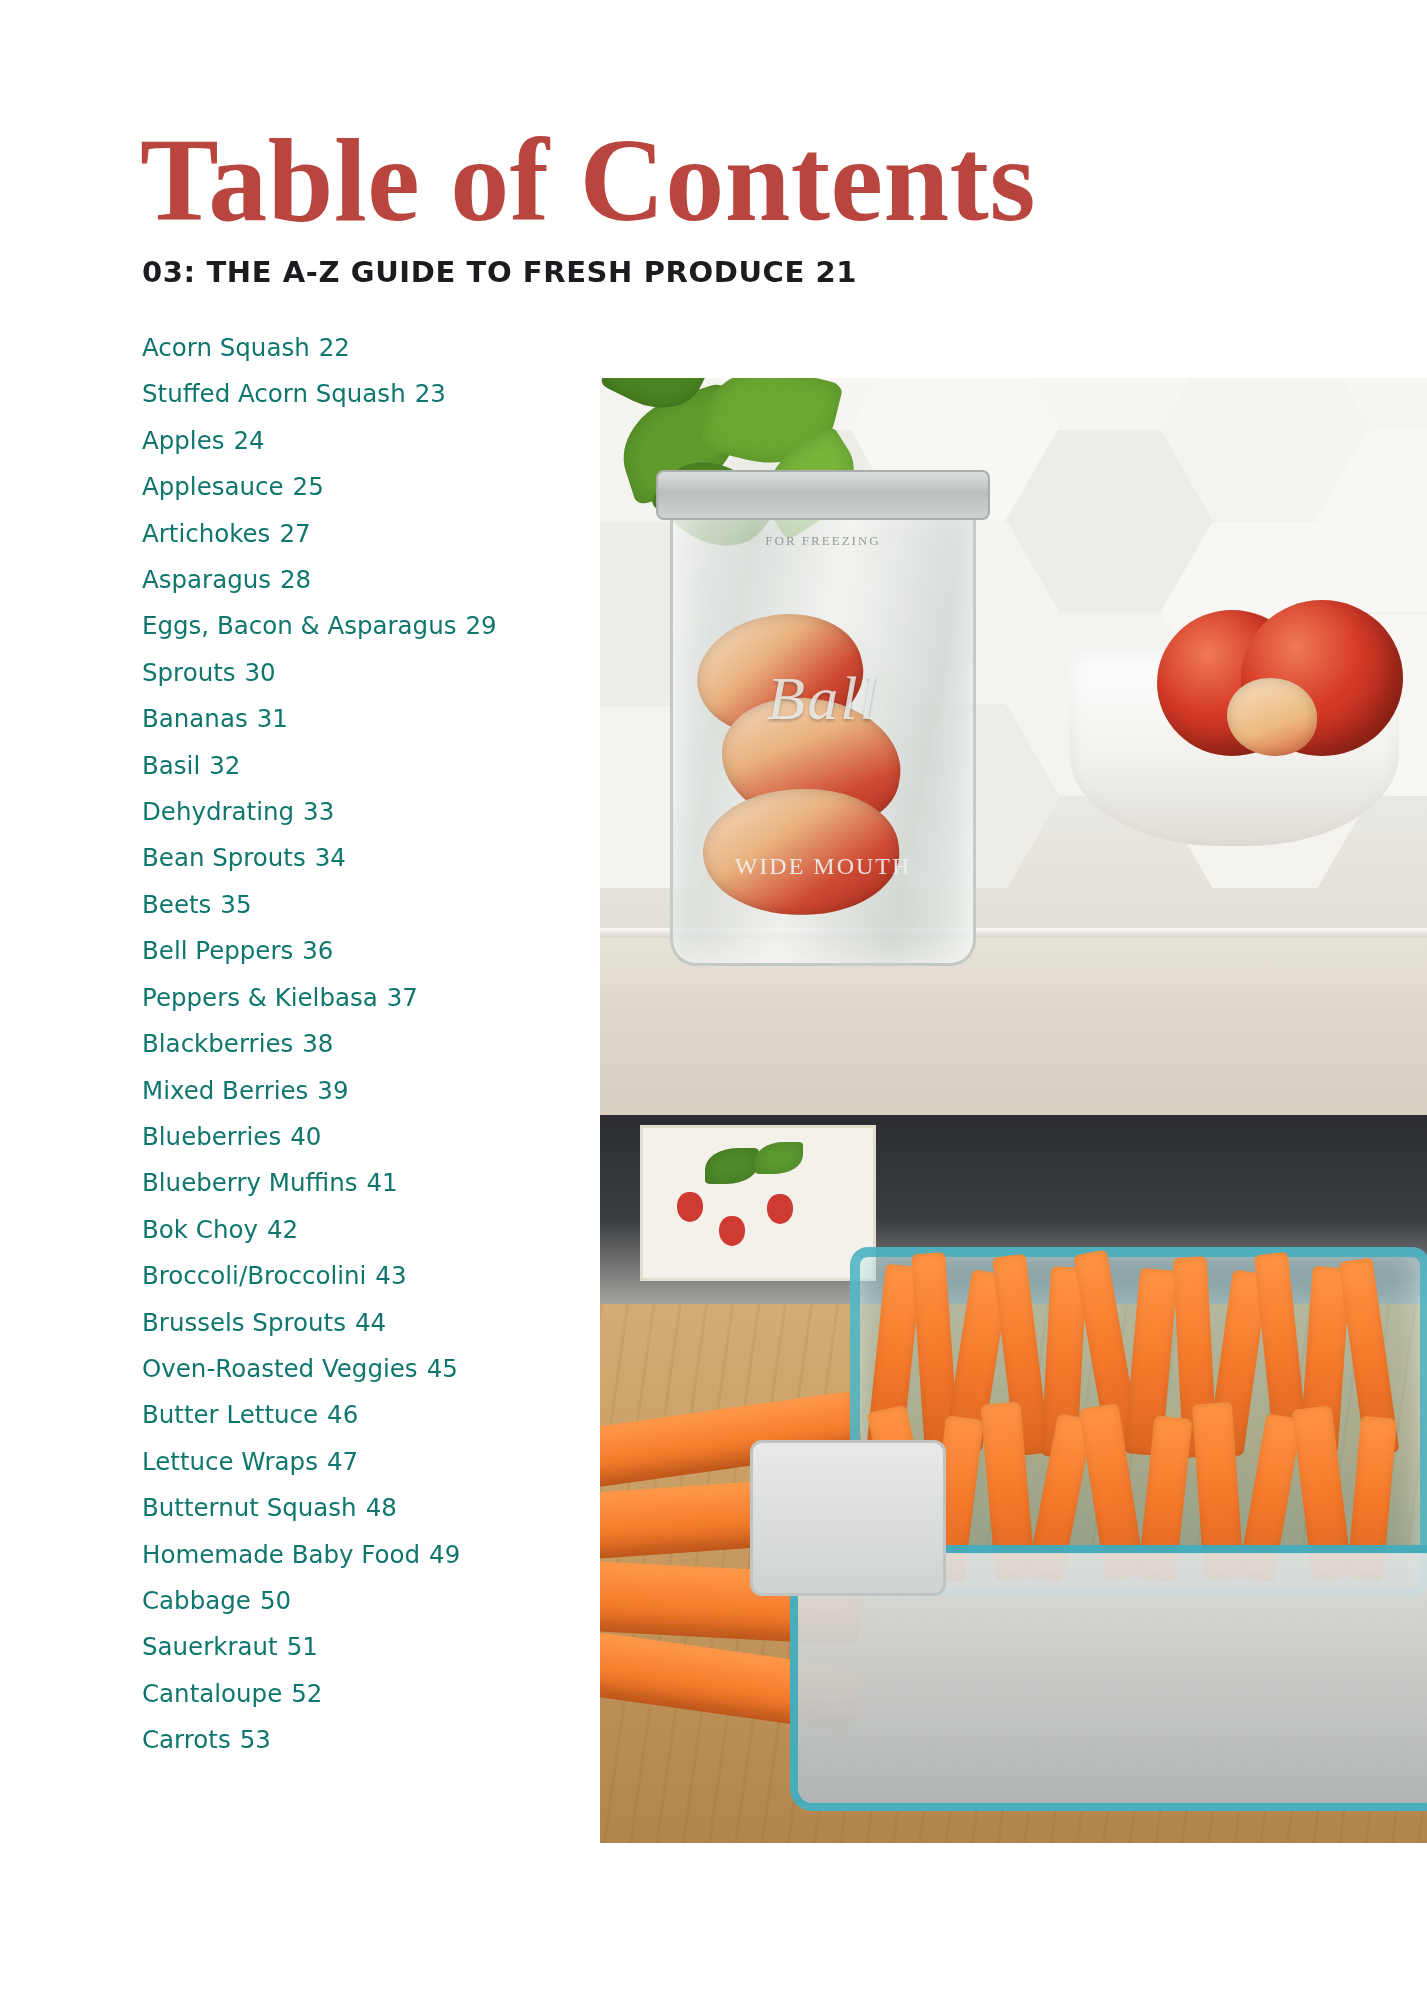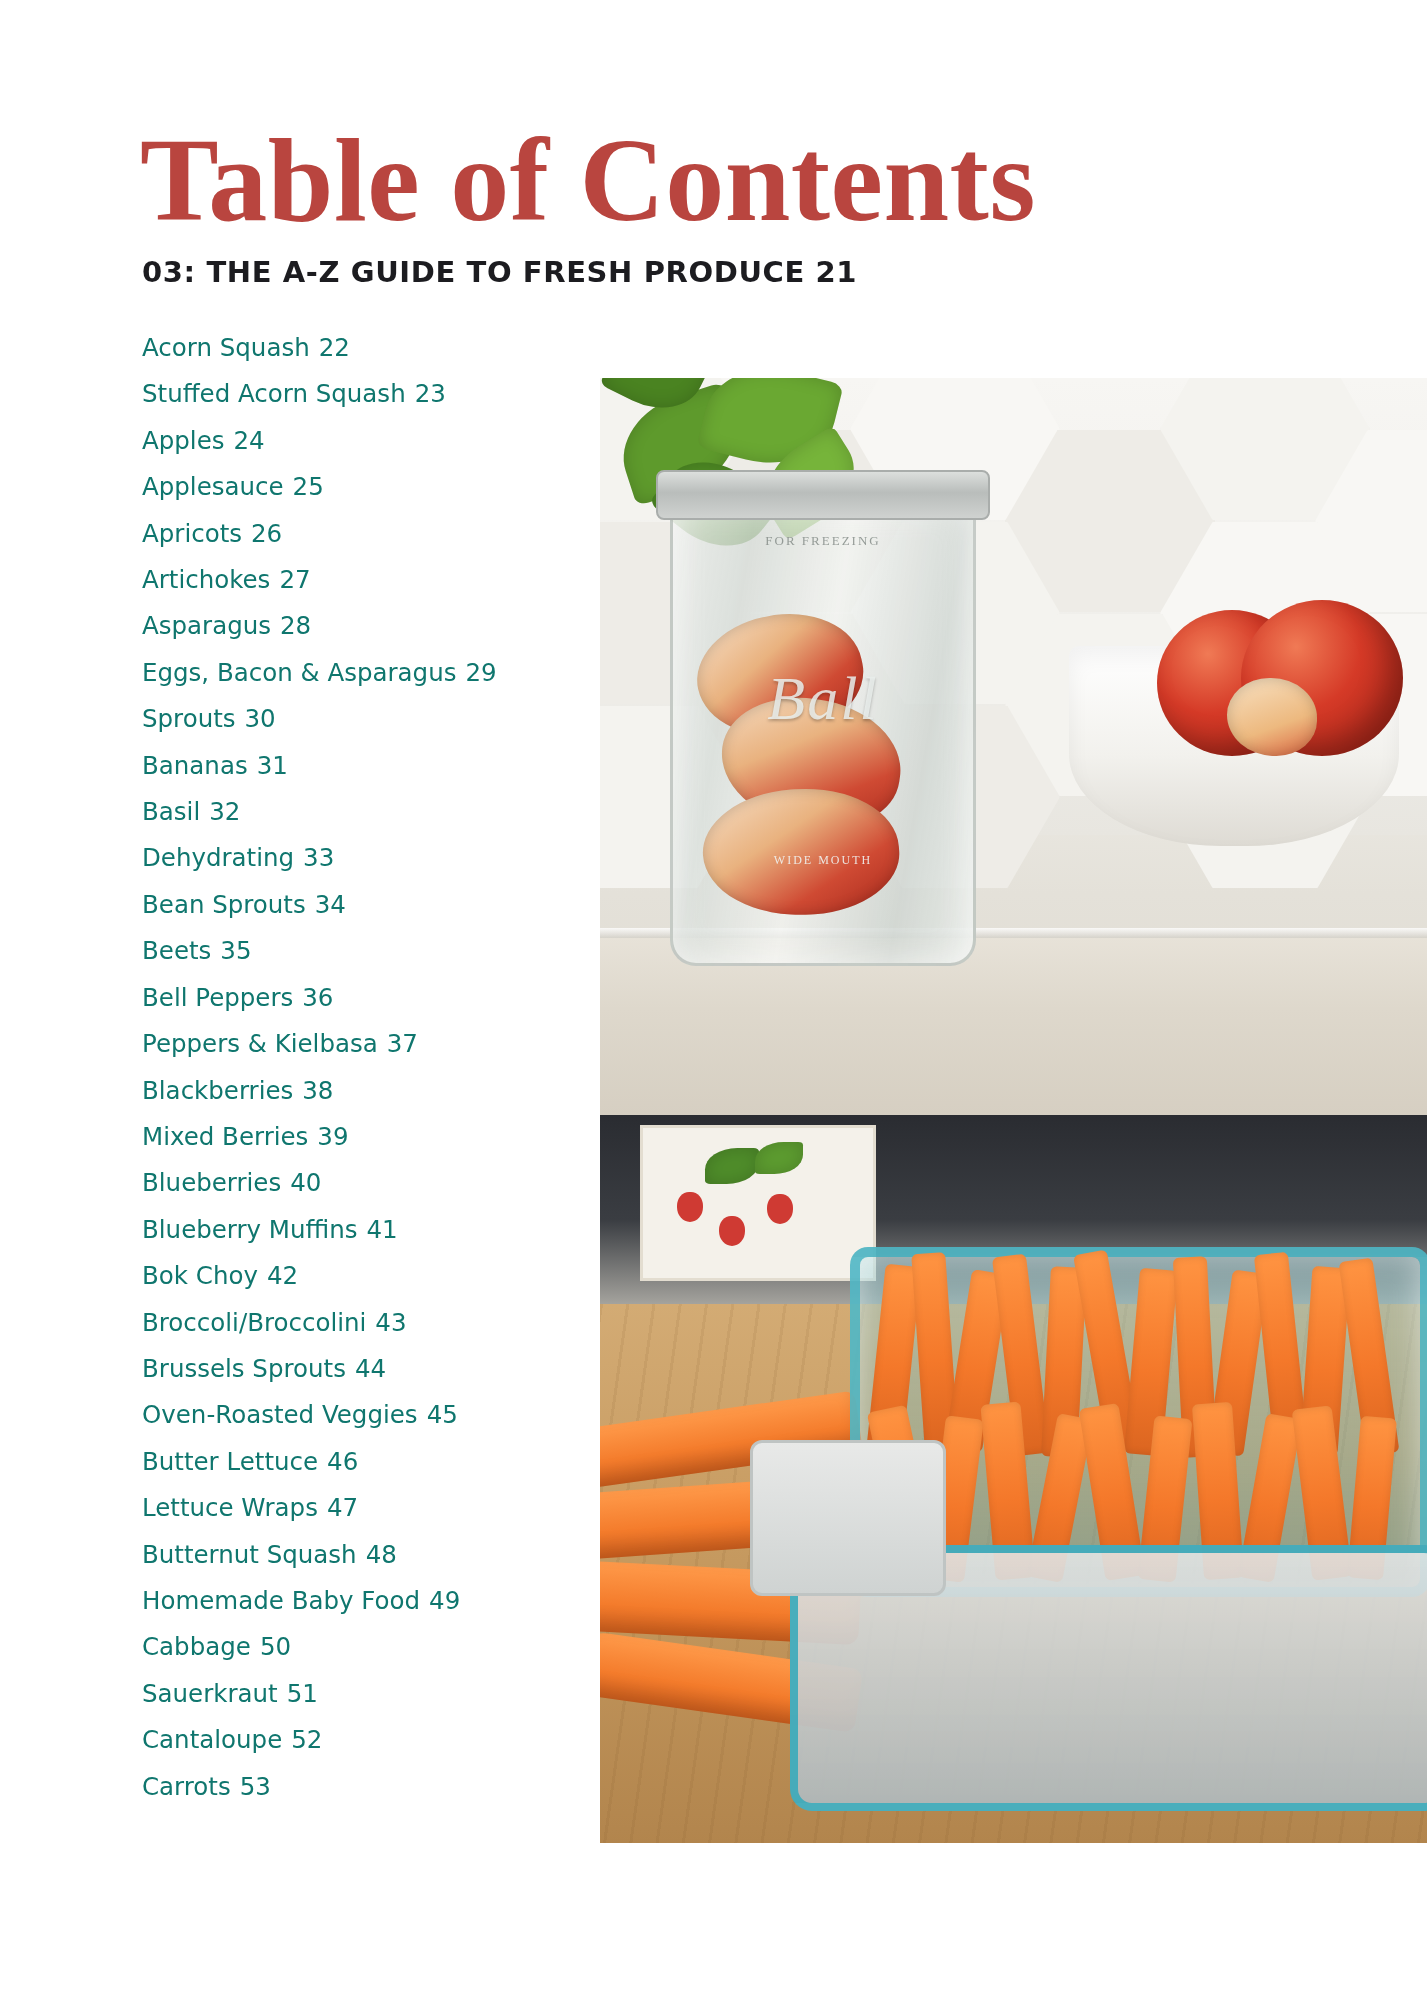--- a/index.html
+++ b/index.html
@@ -264,21 +264,20 @@
 
   <h1 class="toc-title">Table of Contents</h1>
 
   <div class="chapter-heading">03: THE A-Z GUIDE TO FRESH PRODUCE  21</div>
 
   <div class="entry-list" id="entry-list">
       <div class="entry"><span>Acorn Squash</span><span class="pg">22</span></div>
       <div class="entry recipe"><span>Stuffed Acorn Squash</span><span class="pg">23</span></div>
       <div class="entry"><span>Apples</span><span class="pg">24</span></div>
       <div class="entry recipe"><span>Applesauce</span><span class="pg">25</span></div>
-      <div class="entry"><span>Apricots</span><span class="pg">26</span></div>
       <div class="entry"><span>Artichokes</span><span class="pg">27</span></div>
       <div class="entry"><span>Asparagus</span><span class="pg">28</span></div>
       <div class="entry recipe"><span>Eggs, Bacon &amp; Asparagus</span><span class="pg">29</span></div>
       <div class="entry"><span>Sprouts</span><span class="pg">30</span></div>
       <div class="entry"><span>Bananas</span><span class="pg">31</span></div>
       <div class="entry"><span>Basil</span><span class="pg">32</span></div>
       <div class="entry"><span>Dehydrating</span><span class="pg">33</span></div>
       <div class="entry"><span>Bean Sprouts</span><span class="pg">34</span></div>
       <div class="entry"><span>Beets</span><span class="pg">35</span></div>
       <div class="entry"><span>Bell Peppers</span><span class="pg">36</span></div>
@@ -336,21 +335,21 @@
     <div class="apple-whole" style="right:120px; top:232px; width:150px; height:146px;"></div>
     <div class="apple-whole" style="right:24px; top:222px; width:162px; height:156px;"></div>
     <div class="apple-slice" style="right:110px; top:300px; width:90px; height:78px; background:linear-gradient(160deg,#f8e2c4,#edb97f 60%,#d9633f);"></div>
 
     <div class="jar">
       <div class="jar-text" style="top:30px; font-size:13px;">FOR FREEZING</div>
       <div class="apple-slice" style="left:24px; top:112px; width:166px; height:120px; transform:rotate(-12deg);"></div>
       <div class="apple-slice" style="left:48px; top:196px; width:180px; height:128px; transform:rotate(8deg);"></div>
       <div class="apple-slice" style="left:30px; top:286px; width:196px; height:126px; transform:rotate(-4deg);"></div>
       <div class="jar-text" style="top:160px; font-size:62px; font-style:italic; color:rgba(235,240,237,0.85); text-shadow:0 2px 3px rgba(0,0,0,0.25);">Ball</div>
-      <div class="jar-text" style="top:350px; font-size:12px; color:rgba(240,243,241,0.9);text-align:center;">WIDE MOUTH</div>
+      <div class="jar-text" style="top:350px; font-size:24px; color:rgba(240,243,241,0.9);text-align:center;">WIDE MOUTH</div>
     </div>
     <div class="jar-lid"></div>
   </div>
 
   <div class="photo photo-bottom">
     <div class="p2-bg"></div>
     <div class="p2-backwall"></div>
     <div class="towel">
       <div class="berry" style="left:34px; top:64px;"></div>
       <div class="berry" style="left:76px; top:88px;"></div>

